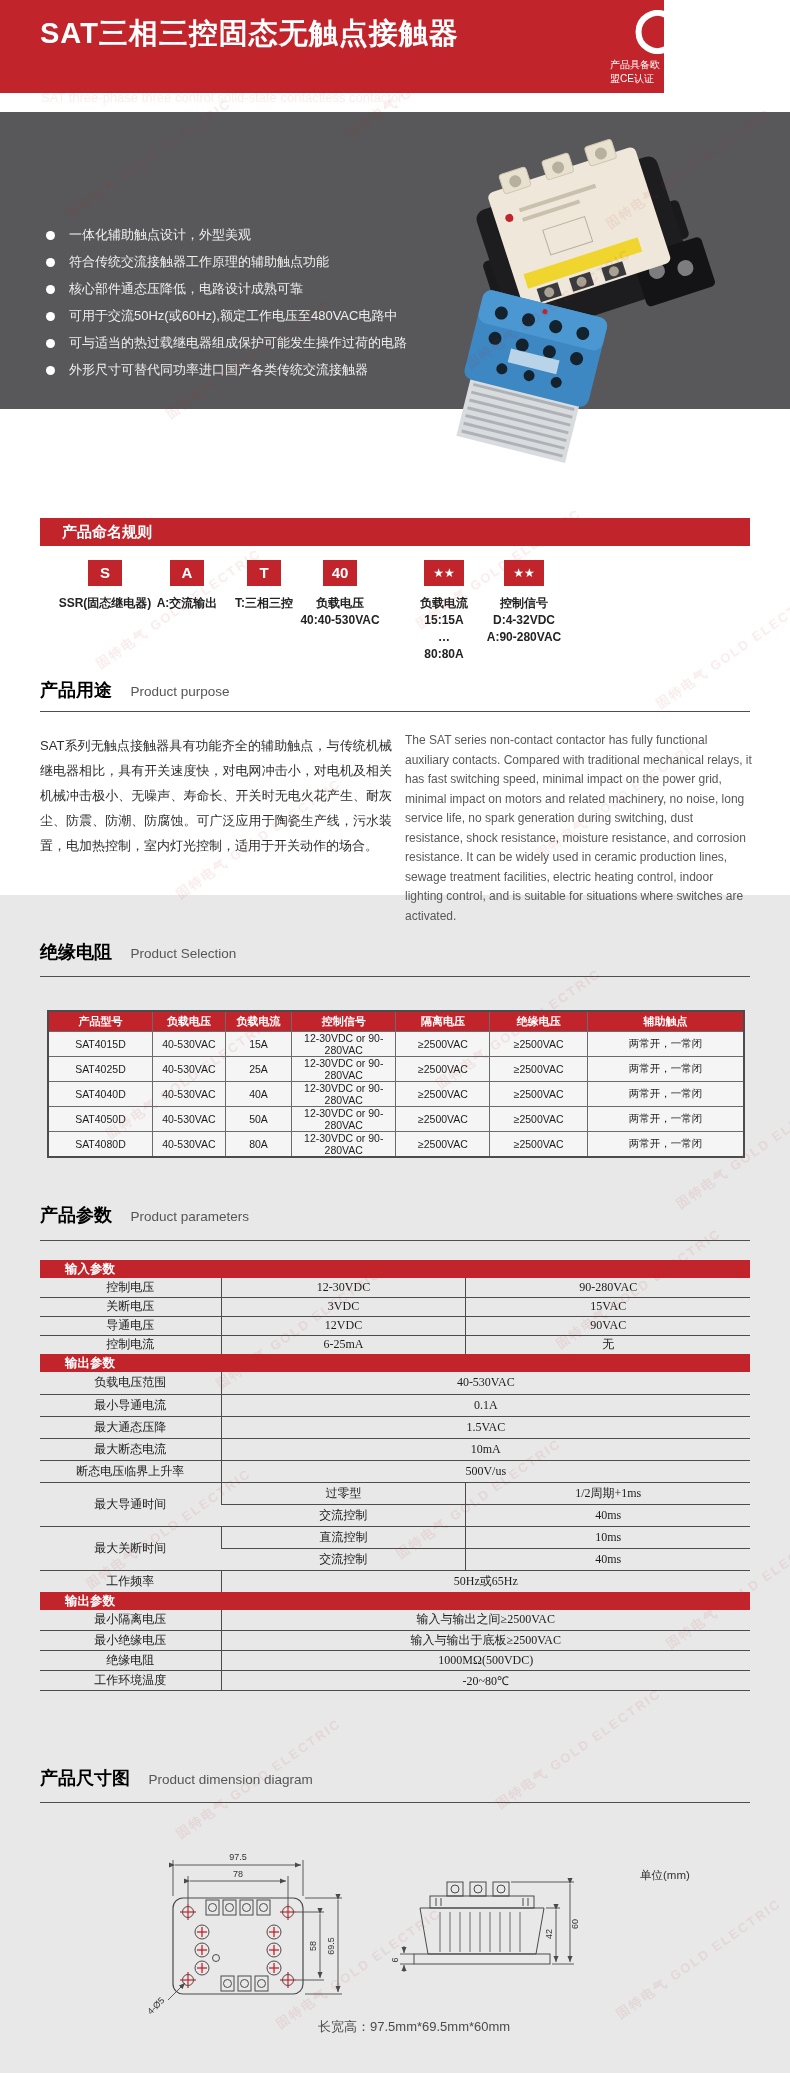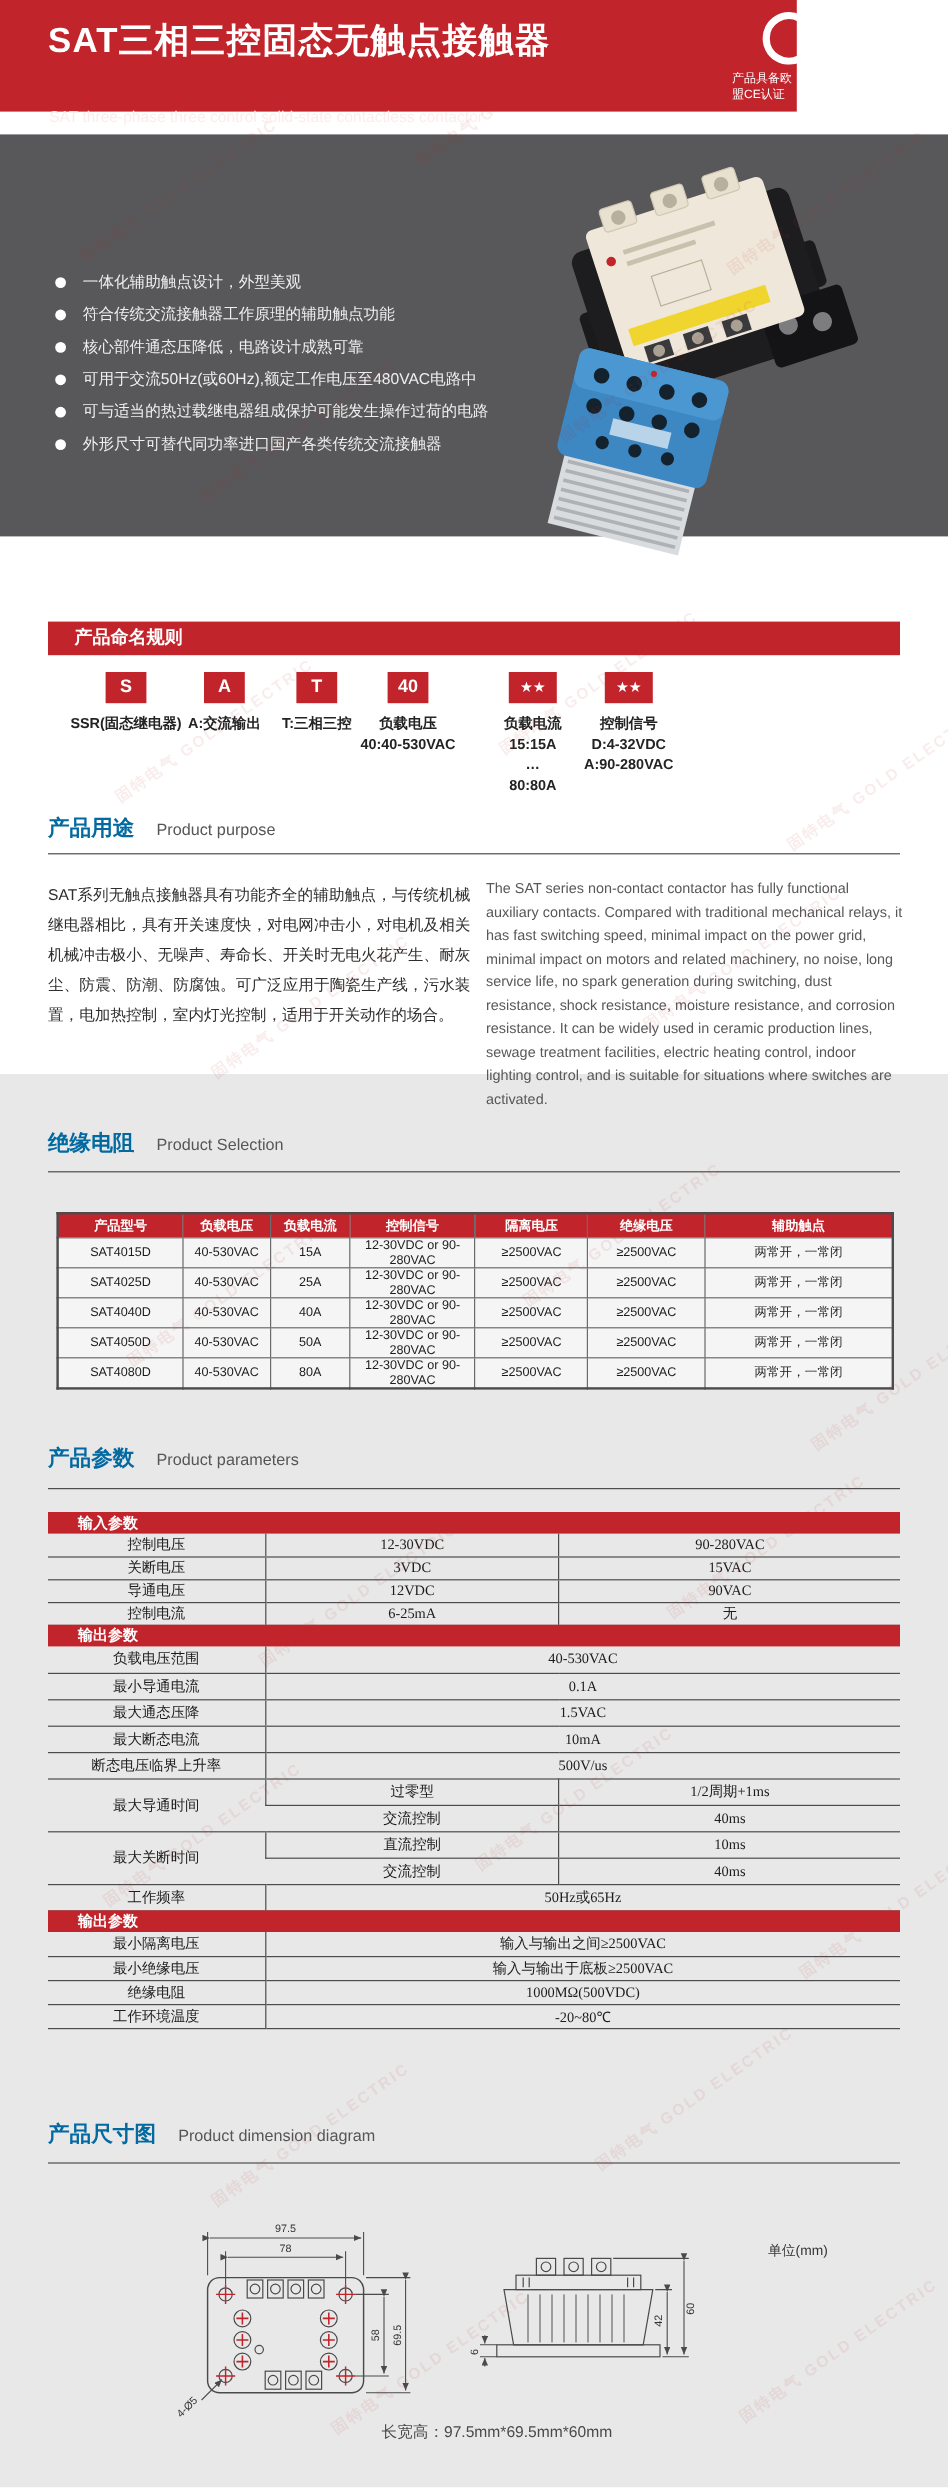--- a/index.html
+++ b/index.html
@@ -14,40 +14,40 @@
 
   
   .header { position:absolute; left:0; top:0; width:664px; height:93px; background:#c2242b; z-index:2; }
   .header-title { position:absolute; left:40px; top:14px; font-size:29px; font-weight:bold;
                   color:#fff; letter-spacing:1px; }
   .header-sub { position:absolute; left:41px; top:58px; font-size:13px; color:#fdecec;margin-top:32px; }
   .ce-mark { position:absolute; left:632px; top:10px; width:92px; height:44px; }
   .ce-caption { position:absolute; left:610px; top:58px; font-size:10px; color:#fff; }
 
   
-  .dark { position:absolute; left:0; top:112px; width:790px; height:335px; background:#58585a; z-index:2; }
+  .dark { position:absolute; left:0; top:112px; width:790px; height:297px; background:#58585a; z-index:2; }
   .features { position:absolute; left:46px; top:116px; list-style:none; width:420px; }
   .features li { display:flex; align-items:center; height:14px; margin-bottom:13px;
                  color:#efefef; font-size:13px; white-space:nowrap; }
   .features .dot { width:9px; height:9px; border-radius:50%; background:#ffffff; margin-right:14px; flex:0 0 9px; }
   .photo-white { position:absolute; left:430px; top:10px; width:310px; height:250px; }
   .photo-blue  { position:absolute; left:440px; top:178px; width:180px; height:180px; }
 
   
   .naming-banner { position:absolute; left:40px; top:518px; width:710px; height:28px;
                    background:#c2242b; color:#fff; font-size:15px; font-weight:bold;
                    line-height:28px; padding-left:22px; z-index:2; }
   .nitem { position:absolute; top:560px; width:124px; text-align:center; z-index:2; }
   .nitem .code { display:inline-block; min-width:34px; padding:3px 9px; background:#c2242b;
                  color:#fff; font-weight:bold; font-size:15px; line-height:20px; }
   .nitem .lines { margin-top:9px; font-size:12px; font-weight:bold; color:#232323; line-height:17px; }
 
   
   .sec-head { position:absolute; left:40px; width:710px; z-index:2; white-space:nowrap; }
-  .sec-head .cn { font-size:18px; font-weight:bold; color:#0369a1; }
+  .sec-head .cn { font-size:18px; font-weight:bold; color:#000000; }
   .sec-head .en { font-size:13.5px; color:#565656; margin-left:14px; }
   .sec-rule { position:absolute; left:40px; width:710px; border-top:1.5px solid #4e4e50; z-index:2; }
 
   
   .para-cn { position:absolute; left:40px; top:733px; width:352px; font-size:13px;
              line-height:25px; color:#2e2e2e; text-align:justify; z-index:2; }
   .para-en { position:absolute; left:405px; top:731px; width:348px; font-size:12px;
              line-height:19.5px; color:#58585a; z-index:2; }
 
   

